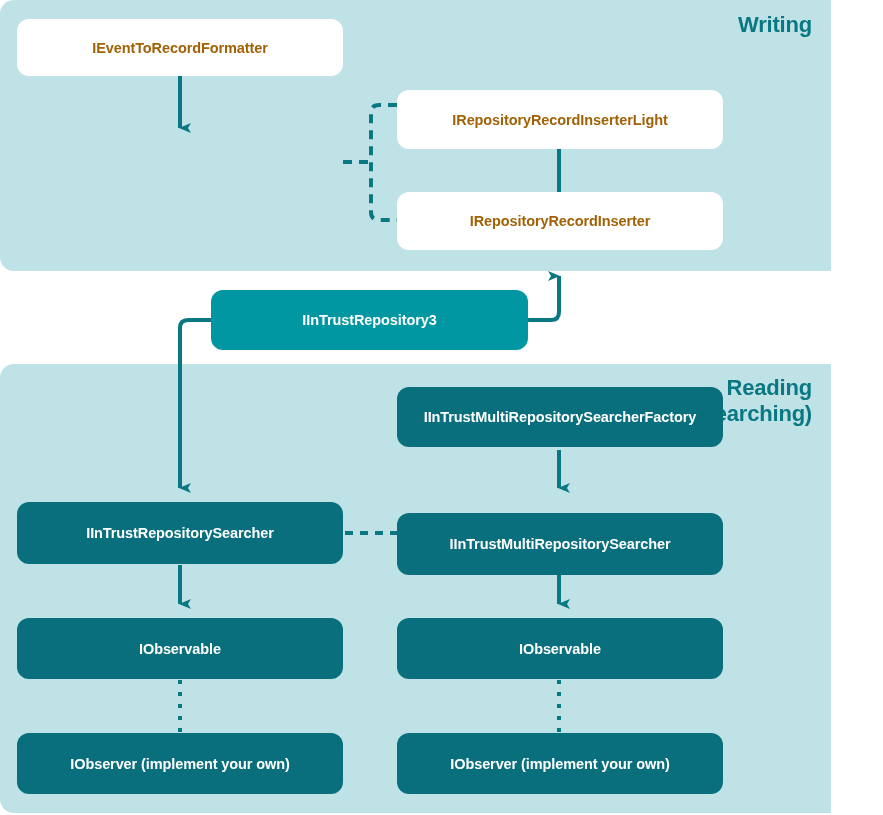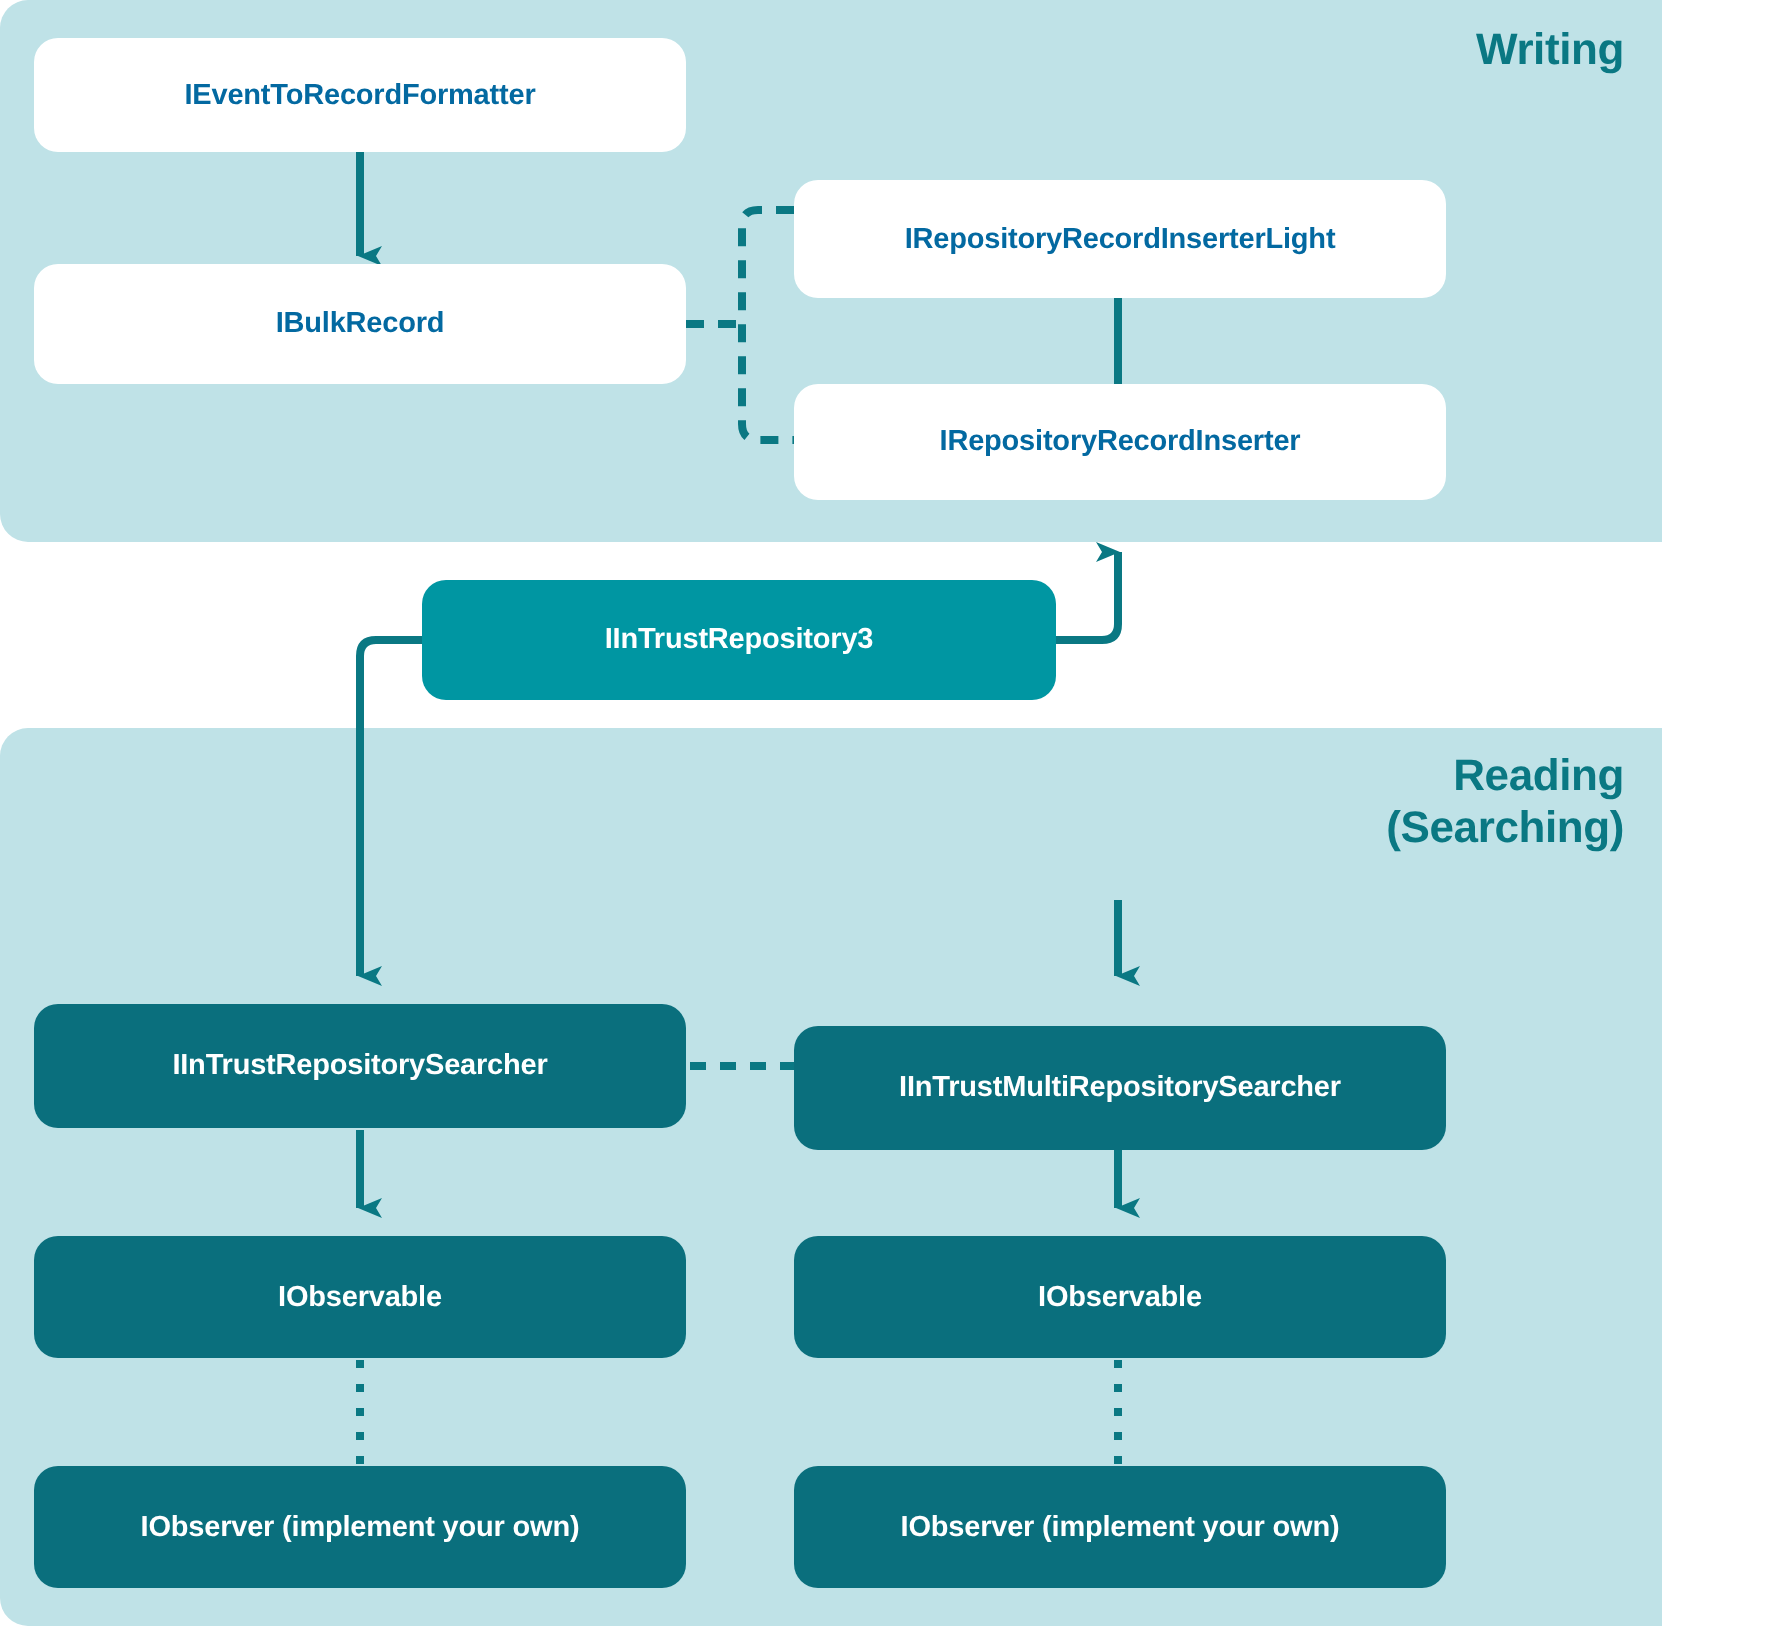--- a/index.html
+++ b/index.html
@@ -61,21 +61,21 @@
     justify-content: center;
     text-align: center;
     font-size: 14.5px;
     font-weight: bold;
     letter-spacing: -0.1px;
     box-sizing: border-box;
     padding: 4px 8px;
   }
   .node.light {
     background: #ffffff;
-    color: #0369a1;
+    color: #a16207;
   }
   .node.teal {
     background: #0096a2;
     color: #ffffff;
   }
   .node.dark {
     background: #0a6f7d;
     color: #ffffff;
   }
   svg.wires {
@@ -131,28 +131,28 @@
 
     <line x1="559" y1="565" x2="559" y2="604" stroke="#0a7883" stroke-width="4" marker-end="url(#arrow-down)"></line>
 
     <line x1="180" y1="680" x2="180" y2="733" stroke="#0a7883" stroke-width="4" stroke-dasharray="4 8" stroke-linecap="butt"></line>
 
     <line x1="559" y1="680" x2="559" y2="733" stroke="#0a7883" stroke-width="4" stroke-dasharray="4 8" stroke-linecap="butt"></line>
   </svg>
 
   <div class="node light" style="left:17px; top:19px; width:326px; height:57px;">IEventToRecordFormatter</div>
 
-  <div class="node light" style="left:17px; top:132px; width:326px; height:60px;">IBulkRecord</div>
 
   <div class="node light" style="left:397px; top:76px; width:326px; height:59px;margin-top:14px;">IRepositoryRecordInserterLight</div>
 
   <div class="node light" style="left:397px; top:192px; width:326px; height:58px;">IRepositoryRecordInserter</div>
 
   <div class="node teal" style="left:211px; top:290px; width:317px; height:60px;">IInTrustRepository3</div>
 
+  <div class="node dark" style="left:397px; top:387px; width:326px; height:60px;">IInTrustMultiRepositorySearcherFactory</div>
 
   <div class="node dark" style="left:17px; top:502px; width:326px; height:62px;">IInTrustRepositorySearcher</div>
 
   <div class="node dark" style="left:397px; top:513px; width:326px; height:62px;">IInTrustMultiRepositorySearcher</div>
 
   <div class="node dark" style="left:17px; top:618px; width:326px; height:61px;">IObservable</div>
 
   <div class="node dark" style="left:397px; top:618px; width:326px; height:61px;">IObservable</div>
 
   <div class="node dark" style="left:17px; top:733px; width:326px; height:61px;">IObserver (implement your own)</div>

